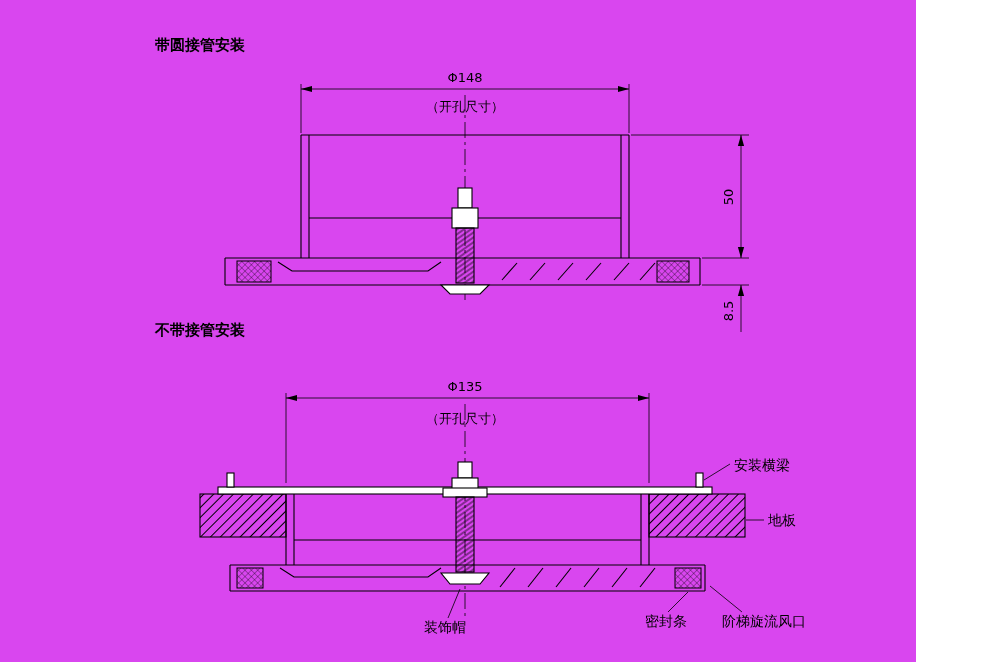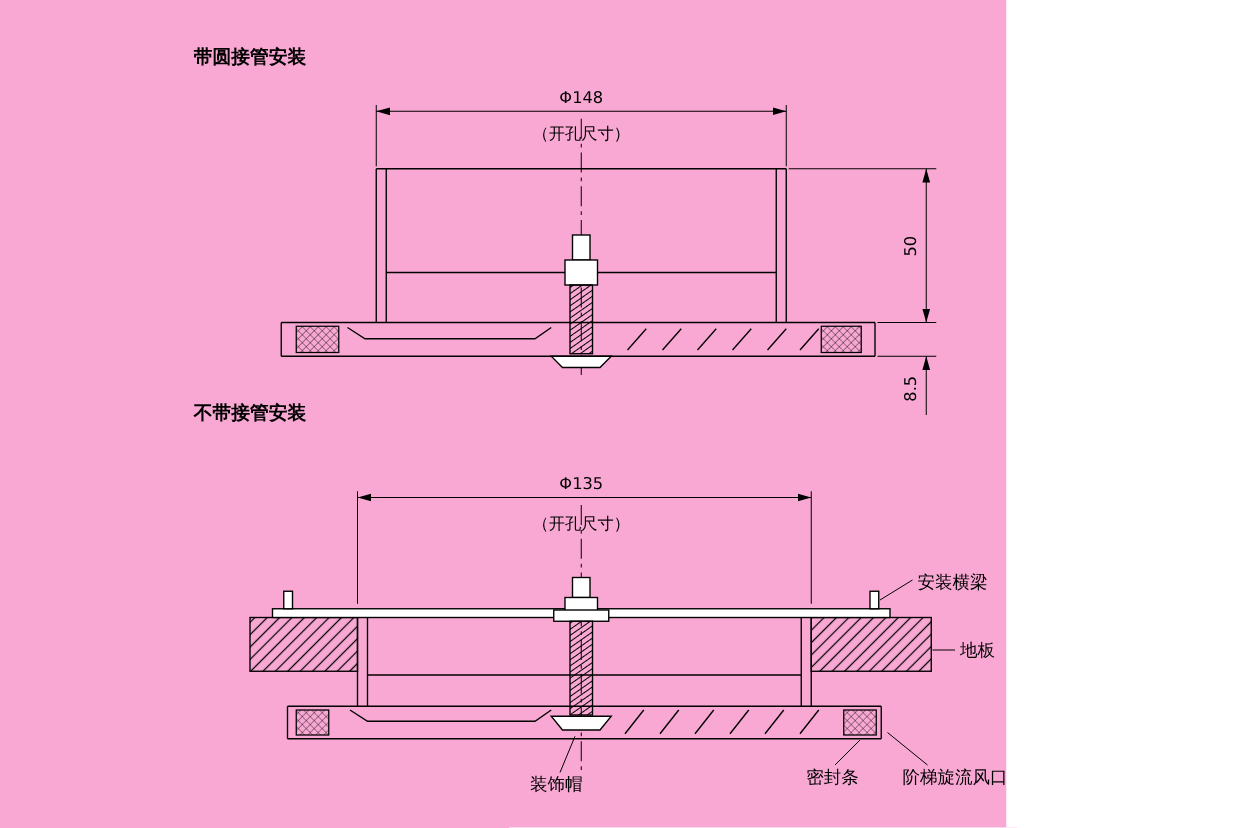--- a/index.html
+++ b/index.html
@@ -3,23 +3,23 @@
 <meta charset="utf-8">
 <style>
   html, body {
     margin: 0;
     padding: 0;
     background: #ffffff;
     font-family: "DejaVu Sans", "Liberation Sans", sans-serif;
   }
   .canvas {
     position: relative;
-    width: 805px;
+    width: 916px;
     height: 662px;
-    background: #f9a8d4;
+    background: #d946ef;
     overflow: hidden;
   }
   svg { display: block; }
   text {
     fill: #000000;
     font-family: "DejaVu Sans", "Liberation Sans", sans-serif;
   }
   .title-text { font-size: 15px; font-weight: bold; }
   .dim-text   { font-size: 13px; }
   .label-text { font-size: 14px; }

